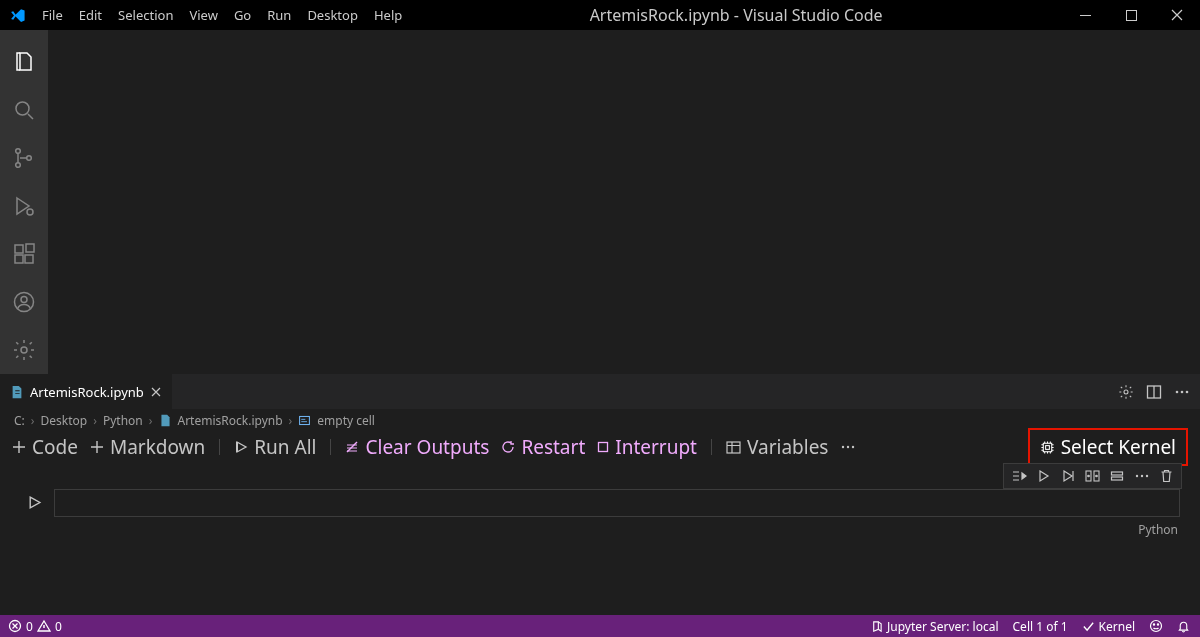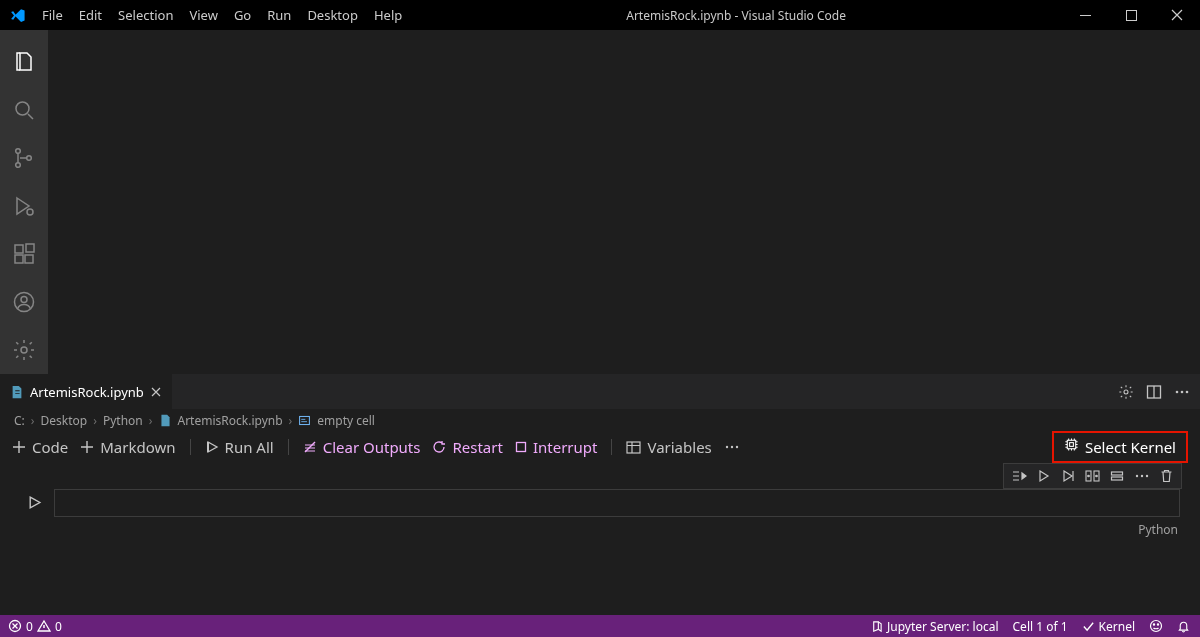--- a/index.html
+++ b/index.html
@@ -3,21 +3,21 @@
 <meta charset="utf-8">
 <style>
 * { margin: 0; padding: 0; box-sizing: border-box; font-family: "Segoe UI", system-ui, sans-serif; }
 body { width: 1200px; height: 637px; background: #1e1e1e; color: #cccccc; overflow: hidden; font-size: 13px; }
 
 
 .title-bar { height: 30px; background: #000000; display: flex; align-items: center; color: #cccccc; }
 .title-bar .logo { width: 34px; display: flex; align-items: center; justify-content: center; }
 .title-bar .menus { display: flex; }
 .title-bar .menu-item { padding: 0 8px; height: 30px; display: flex; align-items: center; cursor: default; }
-.title-bar .title-text { flex: 1; text-align: center; color: #c9c9c9; font-size: 12px; }
+.title-bar .title-text { flex: 1; text-align: center; color: #c9c9c9; font-size: 16px; }
 .title-bar .win-controls { display: flex; }
 .title-bar .win-btn { width: 46px; height: 30px; display: flex; align-items: center; justify-content: center; }
 
 
 .main-area { display: flex; height: calc(100% - 30px - 22px); flex-direction: column; }
 .activity-bar { width: 48px; background: #333333; display: flex; flex-direction: column; align-items: center; padding-top: 8px; }
 .activity-slot { width: 48px; height: 48px; display: flex; align-items: center; justify-content: center; color: #858585; }
 .activity-slot.active { color: #ffffff; }
 .activity-spacer { flex: 1; }
 
@@ -28,26 +28,26 @@
 .tab-row { height: 35px; background: #252526; display: flex; align-items: stretch; }
 .tab { display: flex; align-items: center; padding: 0 10px; background: #1e1e1e; border-right: 1px solid #252526; gap: 6px; color: #fff; }
 .tab-row .right-actions { margin-left: auto; display: flex; align-items: center; gap: 12px; padding: 0 10px; color: #c5c5c5; }
 
 
 .breadcrumb { height: 22px; display: flex; align-items: center; gap: 6px; padding: 0 14px; color: #a0a0a0; font-size: 12px; }
 .breadcrumb .sep { color: #6c6c6c; }
 .crumb-icon { display: inline-flex; align-items: center; }
 
 
-.nb-toolbar { height: 32px; display: flex; align-items: center; gap: 12px; padding: 0 12px; color: #c5c5c5; font-size: 15px; }
+.nb-toolbar { height: 32px; display: flex; align-items: center; gap: 12px; padding: 0 12px; color: #c5c5c5; font-size: 19px; }
 .nb-toolbar .grp { display: flex; align-items: center; gap: 6px; }
 .nb-toolbar .div { width: 1px; height: 16px; background: #454545; margin: 0 2px; }
 .nb-toolbar .disabled { color: #f0abfc; }
 .nb-toolbar .spacer { flex: 1; }
-.select-kernel { display: flex; align-items: flex-start; gap: 6px; padding: 4px 10px; border: 2px solid #e51400; color: #ffffff; }
+.select-kernel { display: flex; align-items: center; gap: 6px; padding: 4px 10px; border: 2px solid #e51400; color: #ffffff; }
 
 
 .cell-tools { height: 26px; display: flex; justify-content: flex-end; padding: 0 18px 0 0; }
 .cell-tools .box { display: flex; align-items: center; gap: 10px; border: 1px solid #3c3c3c; padding: 2px 8px; color: #c5c5c5; background: #252526; }
 
 
 .cell-row { display: flex; padding-left: 14px; }
 .run-gutter { width: 40px; display: flex; align-items: flex-start; justify-content: center; padding-top: 6px; color: #c5c5c5; }
 .cell { flex: 1; border: 1px solid #3c3c3c; background: #1e1e1e; margin-right: 20px; height: 28px; }
 .lang-label { text-align: right; padding: 4px 22px 0 0; color: #a0a0a0; font-size: 12px; }

